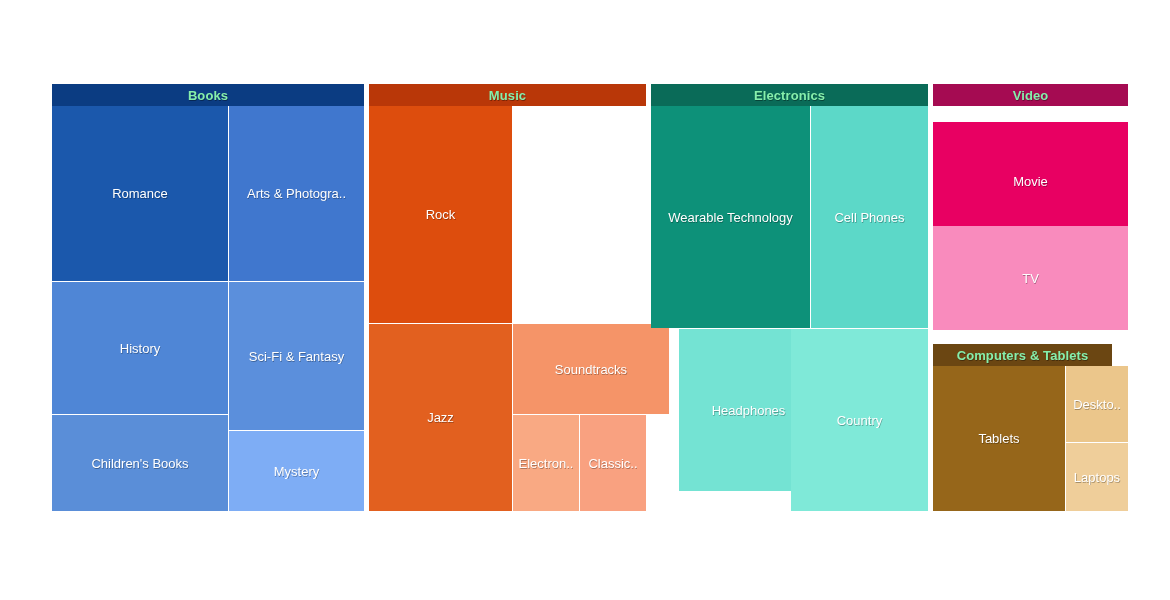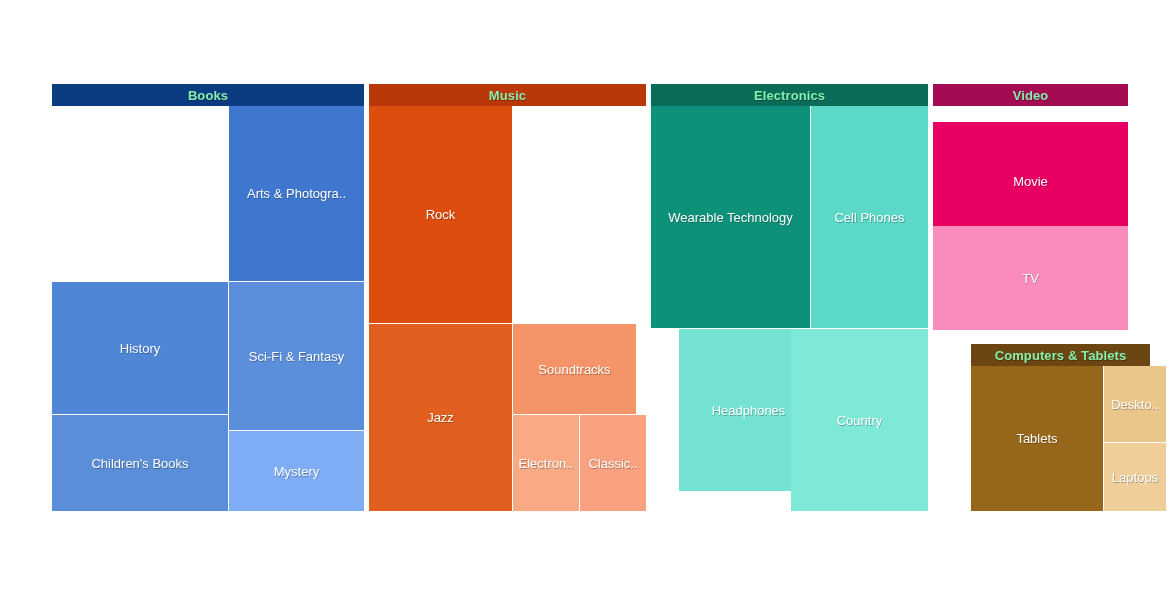--- a/index.html
+++ b/index.html
@@ -69,20 +69,23 @@
   }
 </style>
 </head>
 <body>
 
 <div id="treemap" style="background: rgb(255, 255, 255);">
     <div class="group" style="left: 52px; top: 84px; width: 312px; height: 427px;">
       <div class="group-header" style="background: rgb(11, 60, 130);">
         <span>Books</span>
       </div>
+      <div class="leaf" style="left: 0px; top: 22px; width: 176px; height: 175px; background: rgb(27, 88, 172);">
+        <span class="leaf-label">Romance</span>
+      </div>
       <div class="leaf" style="left: 177px; top: 22px; width: 135px; height: 175px; background: rgb(64, 119, 206);">
         <span class="leaf-label">Arts &amp; Photogra..</span>
       </div>
       <div class="leaf" style="left: 0px; top: 198px; width: 176px; height: 132px; background: rgb(79, 134, 214);">
         <span class="leaf-label">History</span>
       </div>
       <div class="leaf" style="left: 177px; top: 198px; width: 135px; height: 148px; background: rgb(91, 143, 220); text-align: center;">
         <span class="leaf-label">Sci-Fi &amp; Fantasy</span>
       </div>
       <div class="leaf" style="left: 0px; top: 331px; width: 176px; height: 96px; background: rgb(90, 142, 216);">
@@ -95,21 +98,21 @@
     <div class="group" style="left: 369px; top: 84px; width: 277px; height: 427px;">
       <div class="group-header" style="background: rgb(185, 55, 8);">
         <span>Music</span>
       </div>
       <div class="leaf" style="left: 0px; top: 22px; width: 143px; height: 217px; background: rgb(221, 77, 13);">
         <span class="leaf-label">Rock</span>
       </div>
       <div class="leaf" style="left: 0px; top: 240px; width: 143px; height: 187px; background: rgb(226, 96, 31);">
         <span class="leaf-label">Jazz</span>
       </div>
-      <div class="leaf" style="left: 144px; top: 240px; width: 123px; height: 90px; background: rgb(245, 148, 104);">
+      <div class="leaf" style="left: 144px; top: 240px; width: 156px; height: 90px; background: rgb(245, 148, 104);">
         <span class="leaf-label">Soundtracks</span>
       </div>
       <div class="leaf" style="left: 144px; top: 331px; width: 66px; height: 96px; background: rgb(249, 169, 131);">
         <span class="leaf-label">Electron..</span>
       </div>
       <div class="leaf" style="left: 211px; top: 331px; width: 66px; height: 96px; background: rgb(249, 161, 128);">
         <span class="leaf-label">Classic..</span>
       </div>
     </div>
     <div class="group" style="left: 651px; top: 84px; width: 277px; height: 427px;">
@@ -133,21 +136,21 @@
       <div class="group-header" style="background: rgb(165, 11, 82);">
         <span>Video</span>
       </div>
       <div class="leaf" style="left: 0px; top: 22px; width: 195px; height: 119px; background: rgb(232, 0, 98); margin-top: 16px;">
         <span class="leaf-label">Movie</span>
       </div>
       <div class="leaf" style="left: 0px; top: 142px; width: 195px; height: 104px; background: rgb(249, 139, 189);">
         <span class="leaf-label">TV</span>
       </div>
     </div>
-    <div class="group" style="left: 971px; top: 344px; width: 179px; height: 167px;">
+    <div class="group" style="left: 933px; top: 344px; width: 179px; height: 167px;">
       <div class="group-header" style="background: rgb(107, 70, 18);">
         <span>Computers &amp; Tablets</span>
       </div>
       <div class="leaf" style="left: 0px; top: 22px; width: 132px; height: 145px; background: rgb(150, 102, 26);">
         <span class="leaf-label">Tablets</span>
       </div>
       <div class="leaf" style="left: 133px; top: 22px; width: 62px; height: 76px; background: rgb(235, 198, 139);">
         <span class="leaf-label">Deskto..</span>
       </div>
       <div class="leaf" style="left: 133px; top: 99px; width: 62px; height: 68px; background: rgb(239, 206, 154);">

